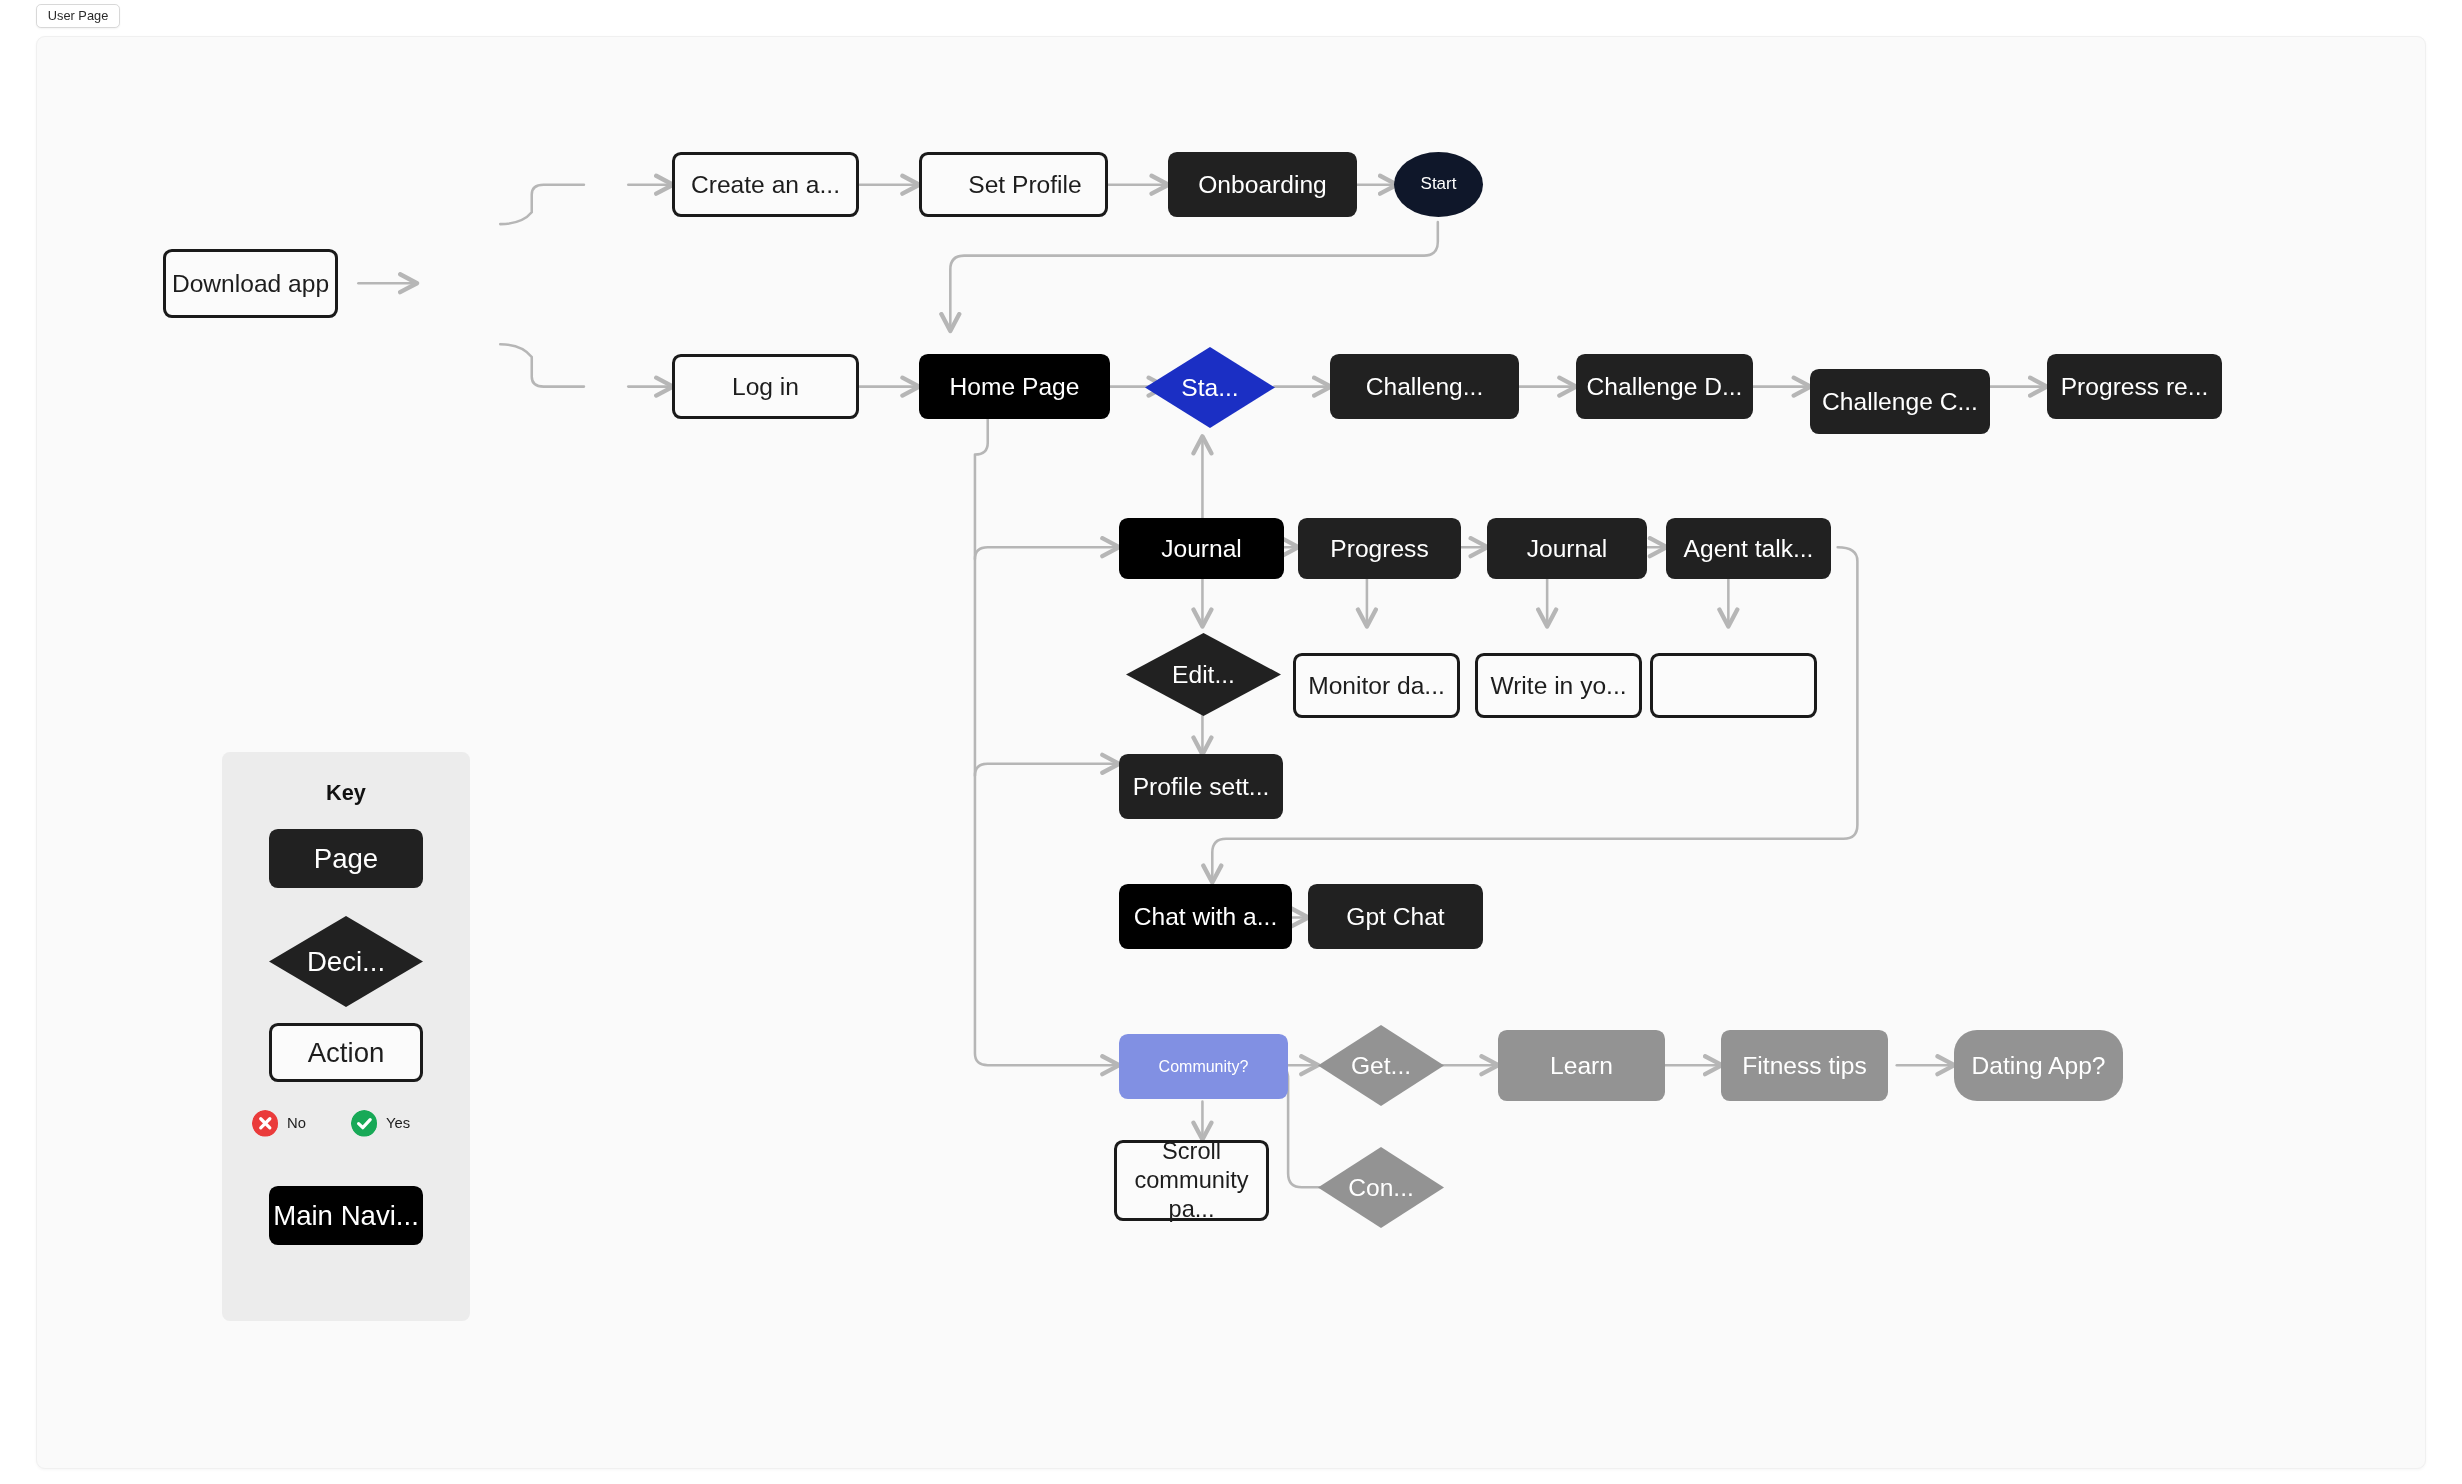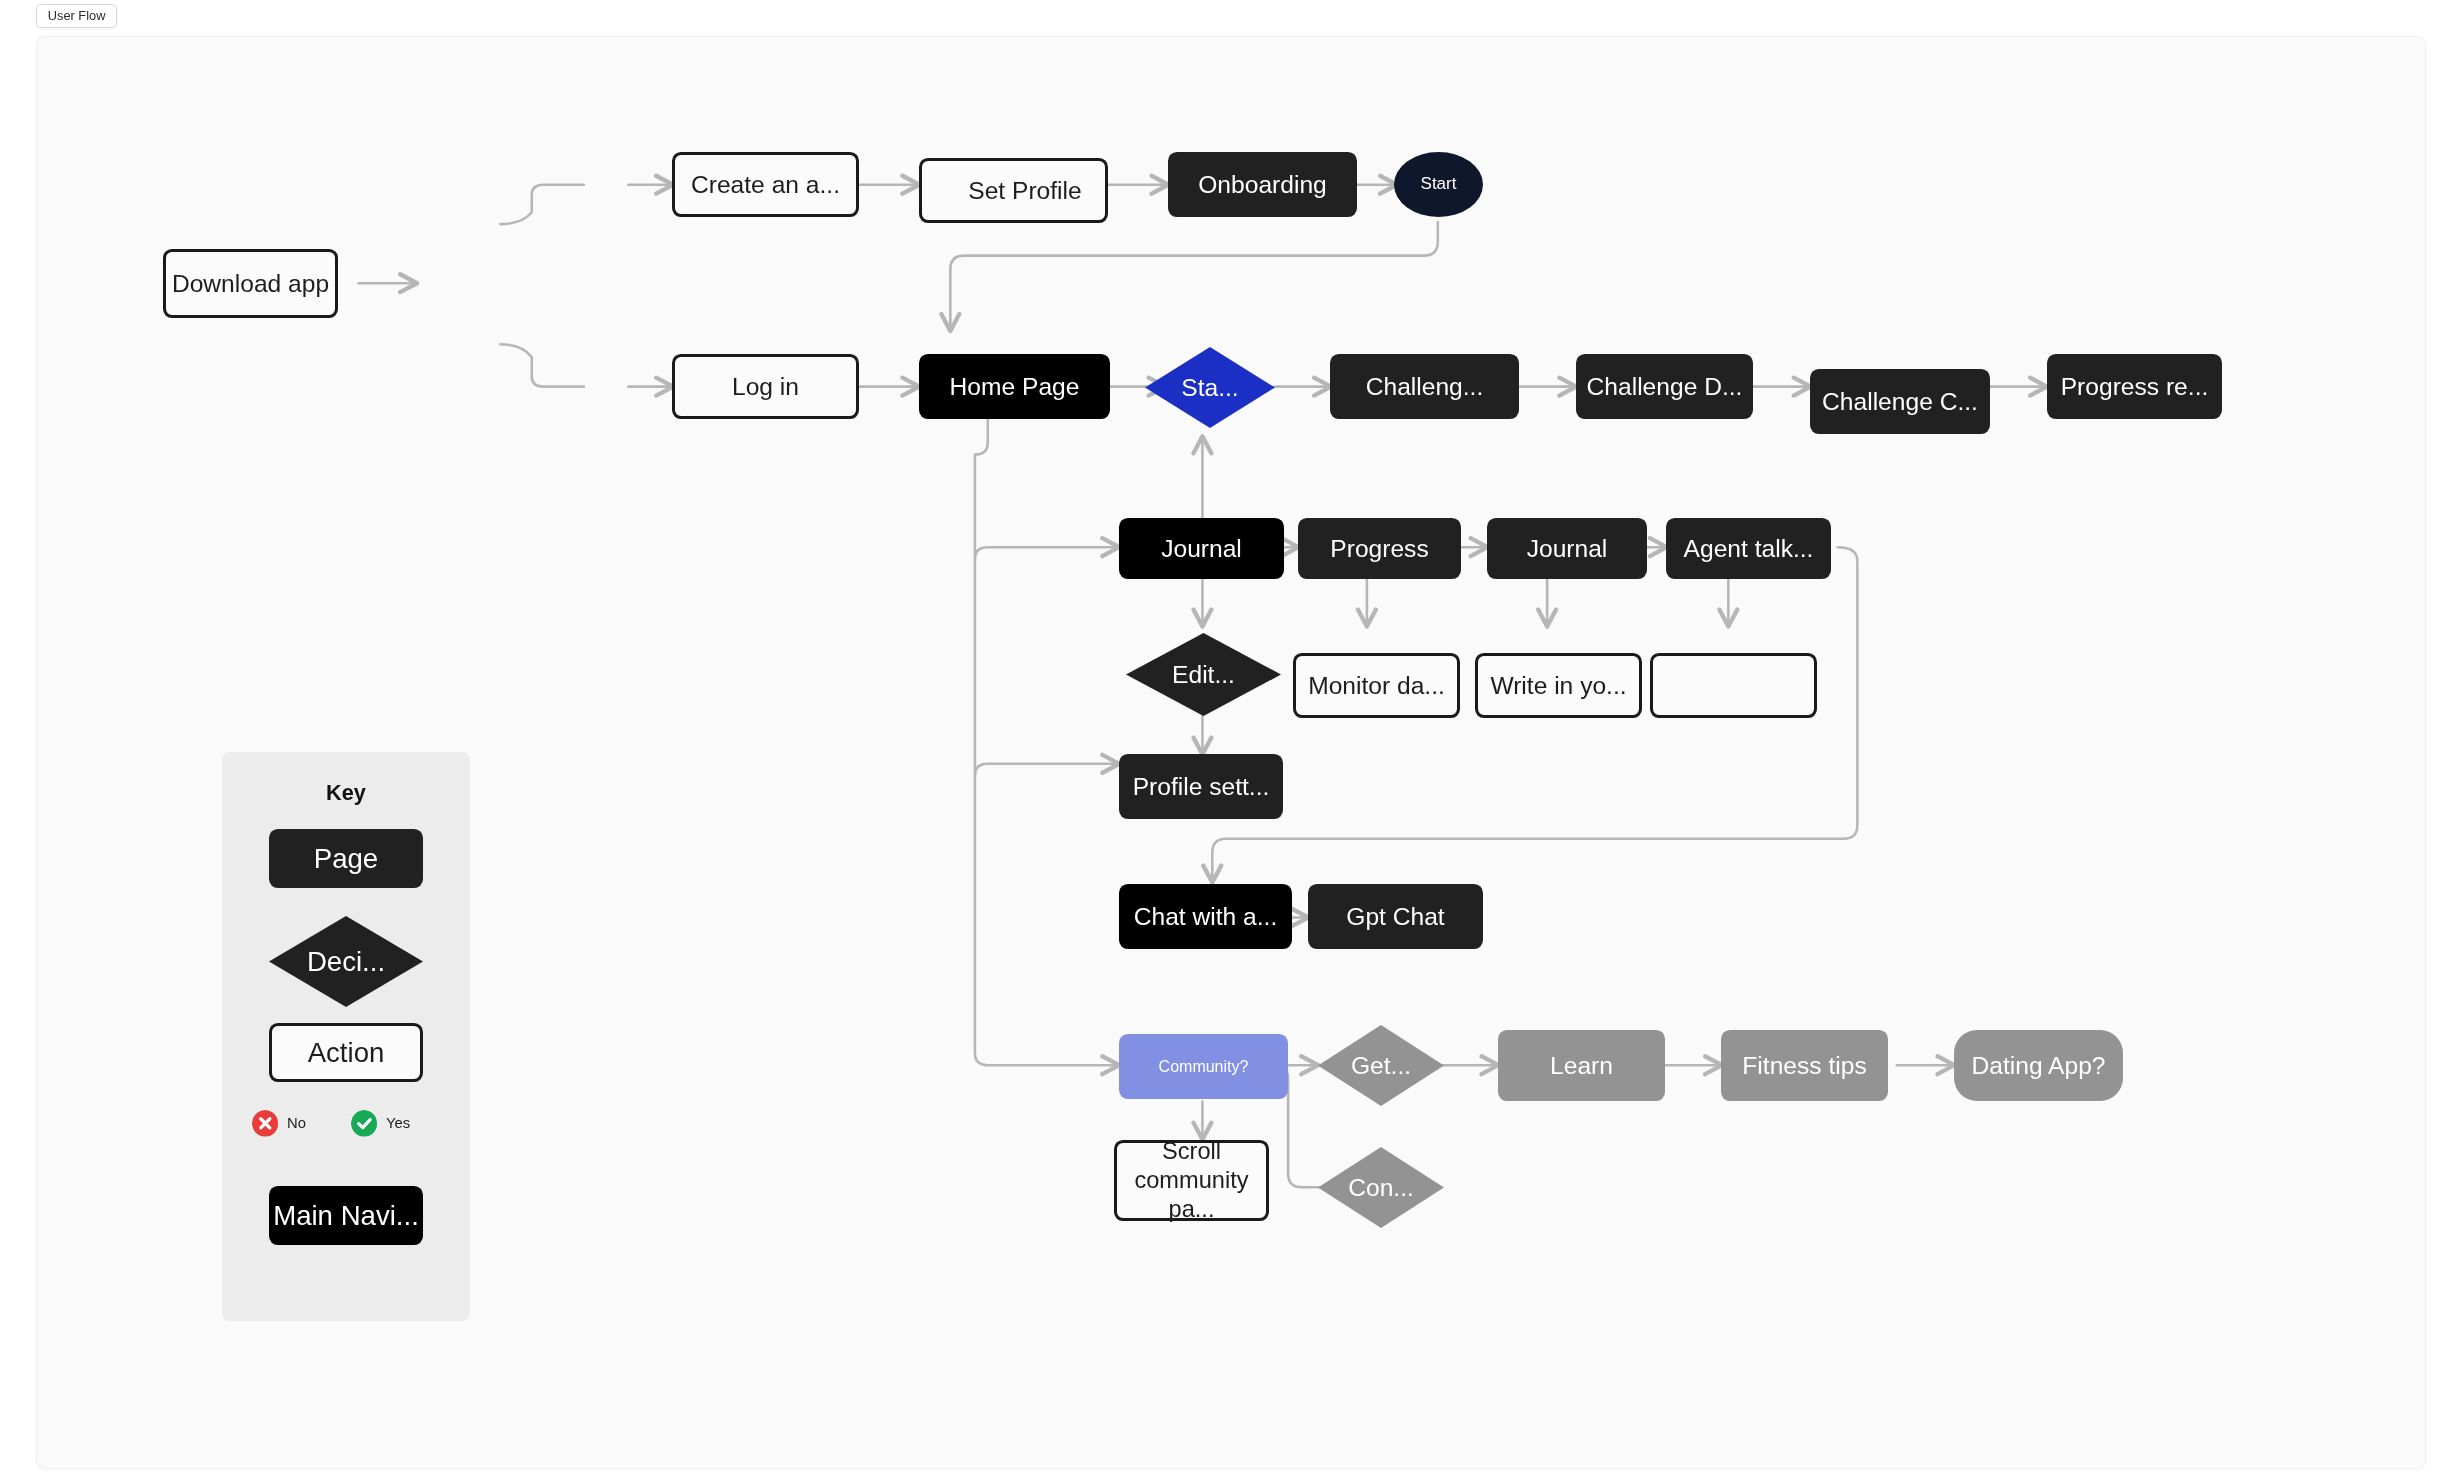--- a/index.html
+++ b/index.html
@@ -74,21 +74,21 @@
   .yn{position:absolute;display:flex;align-items:center;gap:8.9px;}
   .yn .lbl{font-size:14.8px;color:#1d1d1d;}
   .badge{width:26.6px;height:26.6px;border-radius:50%;display:block;}
   .legend-key-label{font-size:27.6px;}
 </style>
 </head>
 <body>
 
 <div id="root">
 
-  <div class="tab">User Flow</div>
+  <div class="tab">User Page</div>
 
   <div class="canvas">
 
     <svg class="edges" viewBox="0 0 2424 1453">
       <defs>
         <marker id="ah" markerWidth="9" markerHeight="9" refX="7.4" refY="4.5" orient="auto">
           <path d="M1,1 L7.6,4.5 L1,8" fill="none" stroke="#b6b6b6" stroke-width="1.7" stroke-linecap="round" stroke-linejoin="round"></path>
         </marker>
         <marker id="ahb" markerWidth="9" markerHeight="9" refX="1.6" refY="4.5" orient="auto">
           <path d="M8,1 L1.4,4.5 L8,8" fill="none" stroke="#b6b6b6" stroke-width="1.7" stroke-linecap="round" stroke-linejoin="round"></path>
@@ -151,21 +151,21 @@
         <path d="M1652,1044 L1710,1044" marker-end="url(#ah)"></path>
         <path d="M1888,1044 L1946,1044" marker-end="url(#ah)"></path>
       </g>
     </svg>
 
     <div class="node action" style="left:126px;top:212px;width:175px;height:69px;">Download app</div>
 
 
     <div class="node action" style="left:635px;top:115px;width:187px;height:65px;">Create an a...</div>
 
-    <div class="node action" style="left:882px;top:121px;width:189px;height:65px;padding-left:23px;">Set Profile</div>
+    <div class="node action" style="left:882px;top:115px;width:189px;height:65px;padding-left:23px;">Set Profile</div>
 
     <div class="node page" style="left:1131px;top:115px;width:189px;height:65px;">Onboarding</div>
 
     <div class="node ellipse" style="left:1357px;top:115px;width:89px;height:65px;">Start</div>
 
     <div class="node action" style="left:635px;top:317px;width:187px;height:65px;">Log in</div>
 
     <div class="node mainnav" style="left:882px;top:317px;width:191px;height:65px;">Home Page</div>
 
     <div class="diamond d-blue" style="left:1108px;top:310px;width:130px;height:81px;">

